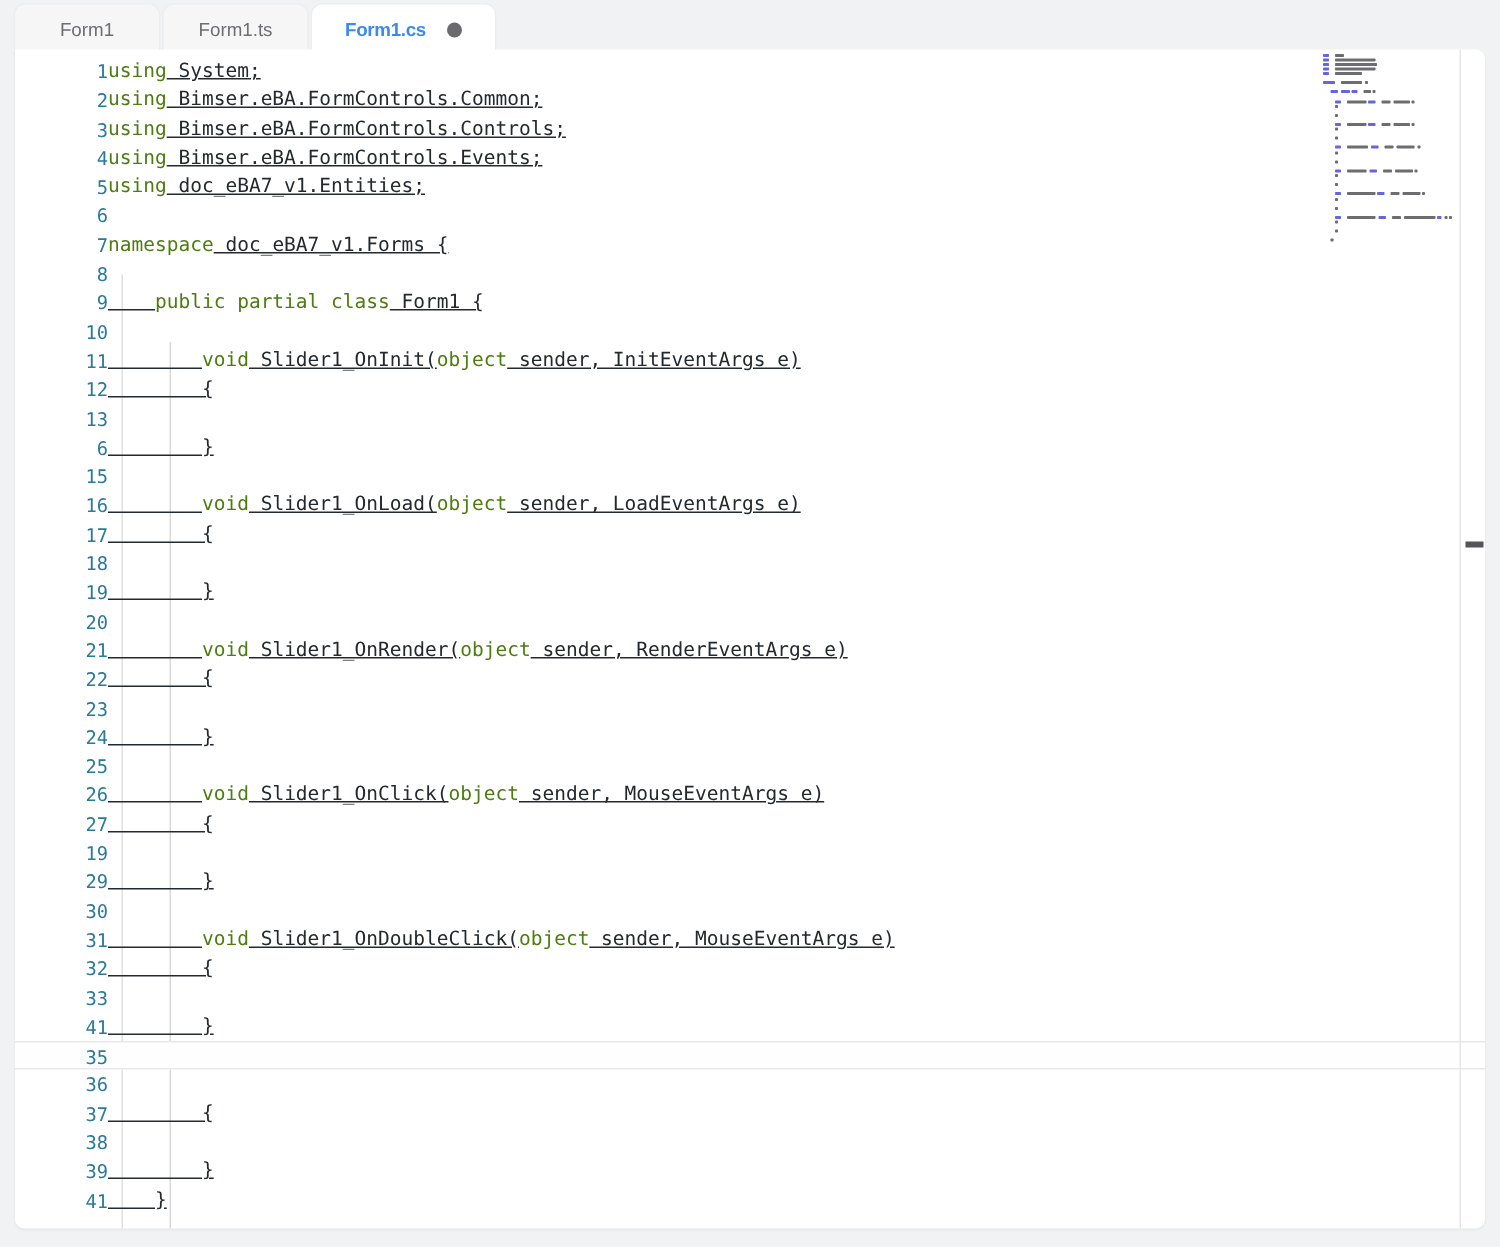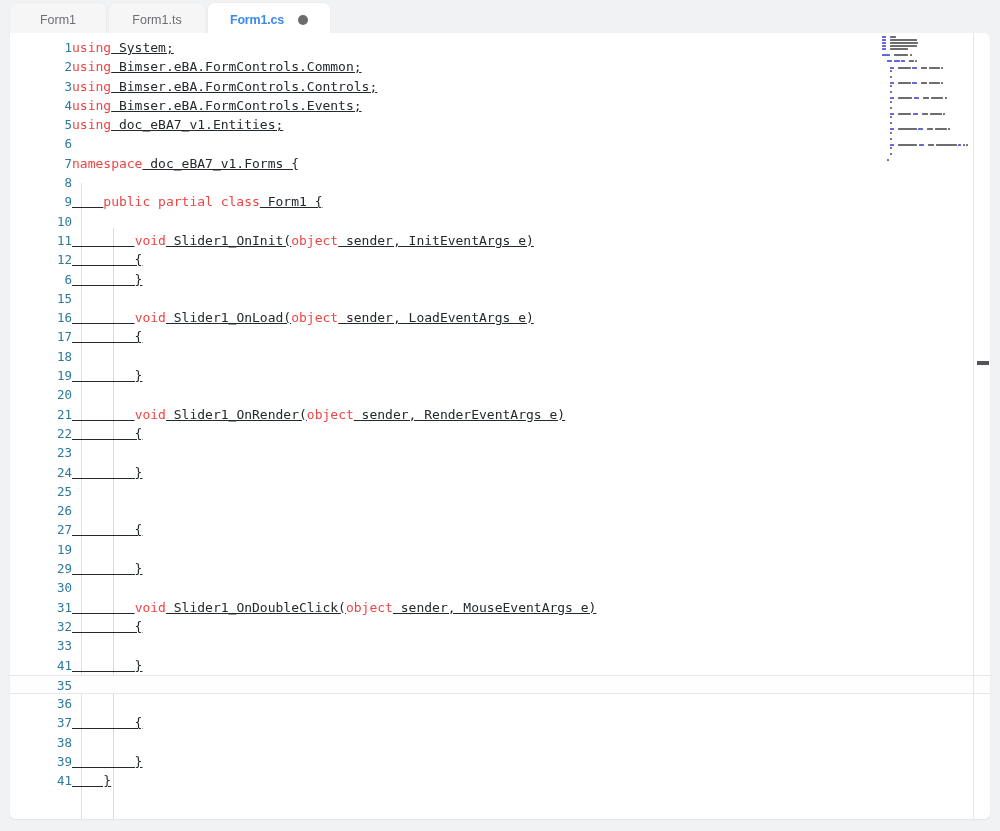--- a/index.html
+++ b/index.html
@@ -135,21 +135,21 @@
   }
   .gutter-sep {
     position: absolute;
     top: 150px;
     left: 71px;
     width: 1px;
     height: 670px;
     background: #e0e0e4;
   }
 
-  .kw  { color: #ef4444; }
+  .kw  { color: #4d7c0f; }
   .pl  { color: #24292e; text-decoration: underline; }
 
   
   .minimap {
     position: absolute;
     right: 18px;
     top: 2px;
     width: 92px;
     height: 140px;
     overflow: hidden;
@@ -230,33 +230,34 @@
           <div class="line"><span class="ln">3</span><span class="code"><span class="kw">using</span><span class="pl"> Bimser.eBA.FormControls.Controls;</span></span></div>
           <div class="line"><span class="ln">4</span><span class="code"><span class="kw">using</span><span class="pl"> Bimser.eBA.FormControls.Events;</span></span></div>
           <div class="line"><span class="ln">5</span><span class="code"><span class="kw">using</span><span class="pl"> doc_eBA7_v1.Entities;</span></span></div>
           <div class="line"><span class="ln">6</span><span class="code"></span></div>
           <div class="line"><span class="ln">7</span><span class="code"><span class="kw">namespace</span><span class="pl"> doc_eBA7_v1.Forms {</span></span></div>
           <div class="line"><span class="ln">8</span><span class="code"></span></div>
           <div class="line"><span class="ln">9</span><span class="code"><span class="pl">    </span><span class="kw">public partial class</span><span class="pl"> Form1 {</span></span></div>
           <div class="line"><span class="ln">10</span><span class="code"></span></div>
           <div class="line"><span class="ln">11</span><span class="code"><span class="pl">        </span><span class="kw">void</span><span class="pl"> Slider1_OnInit(</span><span class="kw">object</span><span class="pl"> sender, InitEventArgs e)</span></span></div>
           <div class="line"><span class="ln">12</span><span class="code"><span class="pl">        {</span></span></div>
+          <div class="line"><span class="ln">13</span><span class="code"></span></div>
           <div class="line"><span class="ln">6</span><span class="code"><span class="pl">        }</span></span></div>
           <div class="line"><span class="ln">15</span><span class="code"></span></div>
           <div class="line"><span class="ln">16</span><span class="code"><span class="pl">        </span><span class="kw">void</span><span class="pl"> Slider1_OnLoad(</span><span class="kw">object</span><span class="pl"> sender, LoadEventArgs e)</span></span></div>
           <div class="line"><span class="ln">17</span><span class="code"><span class="pl">        {</span></span></div>
           <div class="line"><span class="ln">18</span><span class="code"></span></div>
           <div class="line"><span class="ln">19</span><span class="code"><span class="pl">        }</span></span></div>
           <div class="line"><span class="ln">20</span><span class="code"></span></div>
           <div class="line"><span class="ln">21</span><span class="code"><span class="pl">        </span><span class="kw">void</span><span class="pl"> Slider1_OnRender(</span><span class="kw">object</span><span class="pl"> sender, RenderEventArgs e)</span></span></div>
           <div class="line"><span class="ln">22</span><span class="code"><span class="pl">        {</span></span></div>
           <div class="line"><span class="ln">23</span><span class="code"></span></div>
           <div class="line"><span class="ln">24</span><span class="code"><span class="pl">        }</span></span></div>
           <div class="line"><span class="ln">25</span><span class="code"></span></div>
-          <div class="line"><span class="ln">26</span></div>
+          <div class="line"><span class="ln">26</span><span class="code"><span class="pl">        </span><span class="kw">void</span><span class="pl"> Slider1_OnClick(</span><span class="kw">object</span><span class="pl"> sender, MouseEventArgs e)</span></span></div>
           <div class="line"><span class="ln">27</span><span class="code"><span class="pl">        {</span></span></div>
           <div class="line"><span class="ln">19</span><span class="code"></span></div>
           <div class="line"><span class="ln">29</span><span class="code"><span class="pl">        }</span></span></div>
           <div class="line"><span class="ln">30</span><span class="code"></span></div>
           <div class="line"><span class="ln">31</span><span class="code"><span class="pl">        </span><span class="kw">void</span><span class="pl"> Slider1_OnDoubleClick(</span><span class="kw">object</span><span class="pl"> sender, MouseEventArgs e)</span></span></div>
           <div class="line"><span class="ln">32</span><span class="code"><span class="pl">        {</span></span></div>
           <div class="line"><span class="ln">33</span><span class="code"></span></div>
           <div class="line"><span class="ln">41</span><span class="code"><span class="pl">        }</span></span></div>
           <div class="line current"><span class="ln">35</span><span class="code"></span></div>
           <div class="line"><span class="ln">36</span></div>

